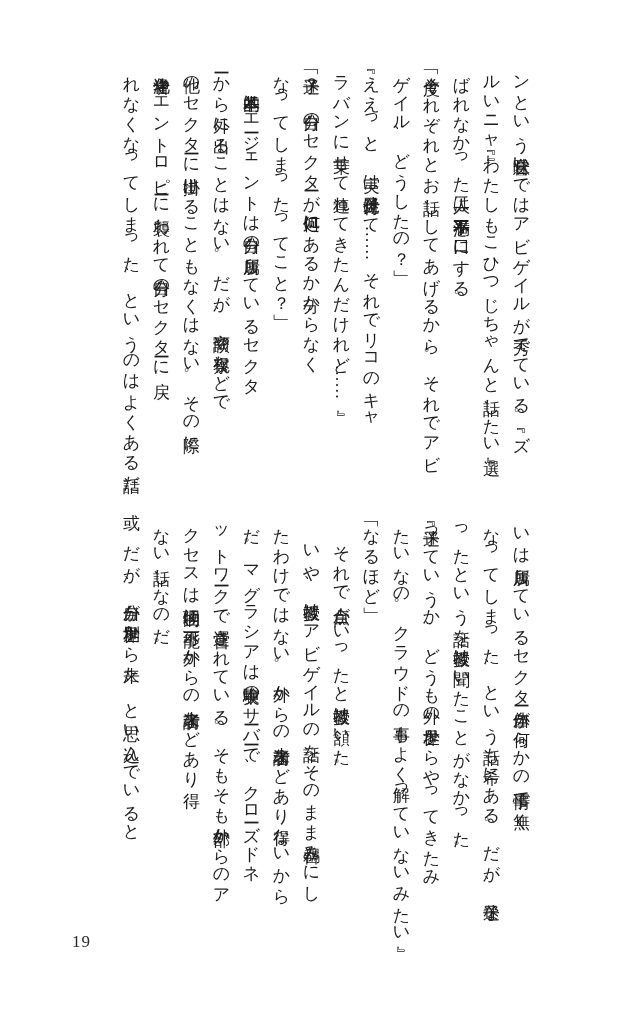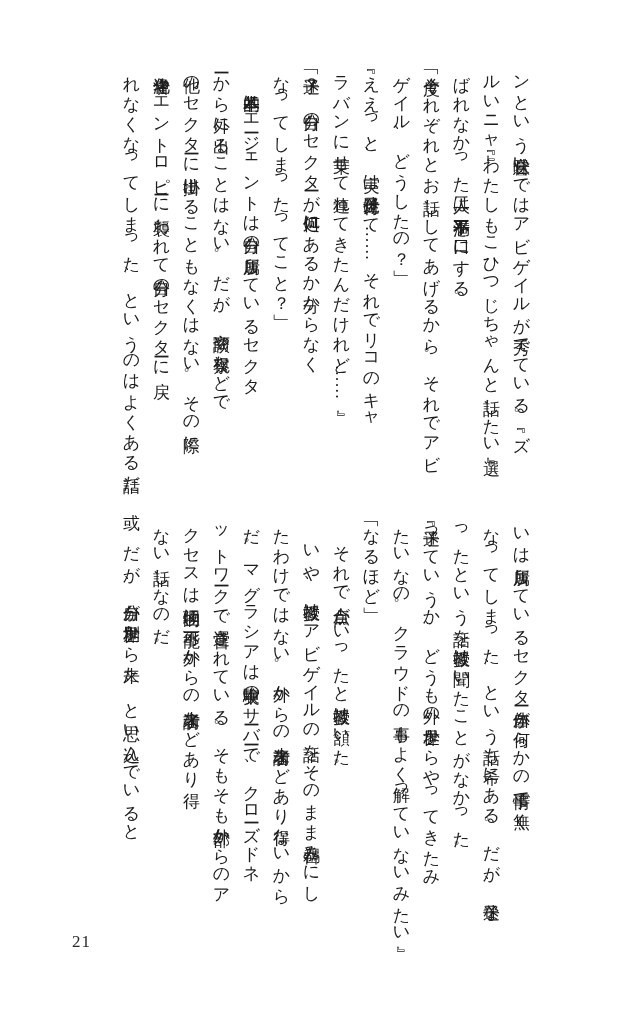--- a/index.html
+++ b/index.html
@@ -84,15 +84,15 @@
     <p>　それで合点がいったと教授は頷いた。</p>
     <p>　いや、教授はアビゲイルの話をそのまま鵜呑みにし</p>
     <p>たわけではない。外からの来訪者などあり得ないから</p>
     <p>だ。マグラシアは実験中のサーバーで、クローズドネ</p>
     <p>ットワークで運営されている。そもそも外部からのア</p>
     <p>クセスは物理的に不可能、外からの来訪者などあり得</p>
     <p>ない話しなのだ。</p>
     <p>　だが、自分が別世界から来た、と思い込んでいると</p>
   </div>
 
-  <div class="page-number">21</div>
+  <div class="page-number">19</div>
 
 </div>
 
 </body></html>

